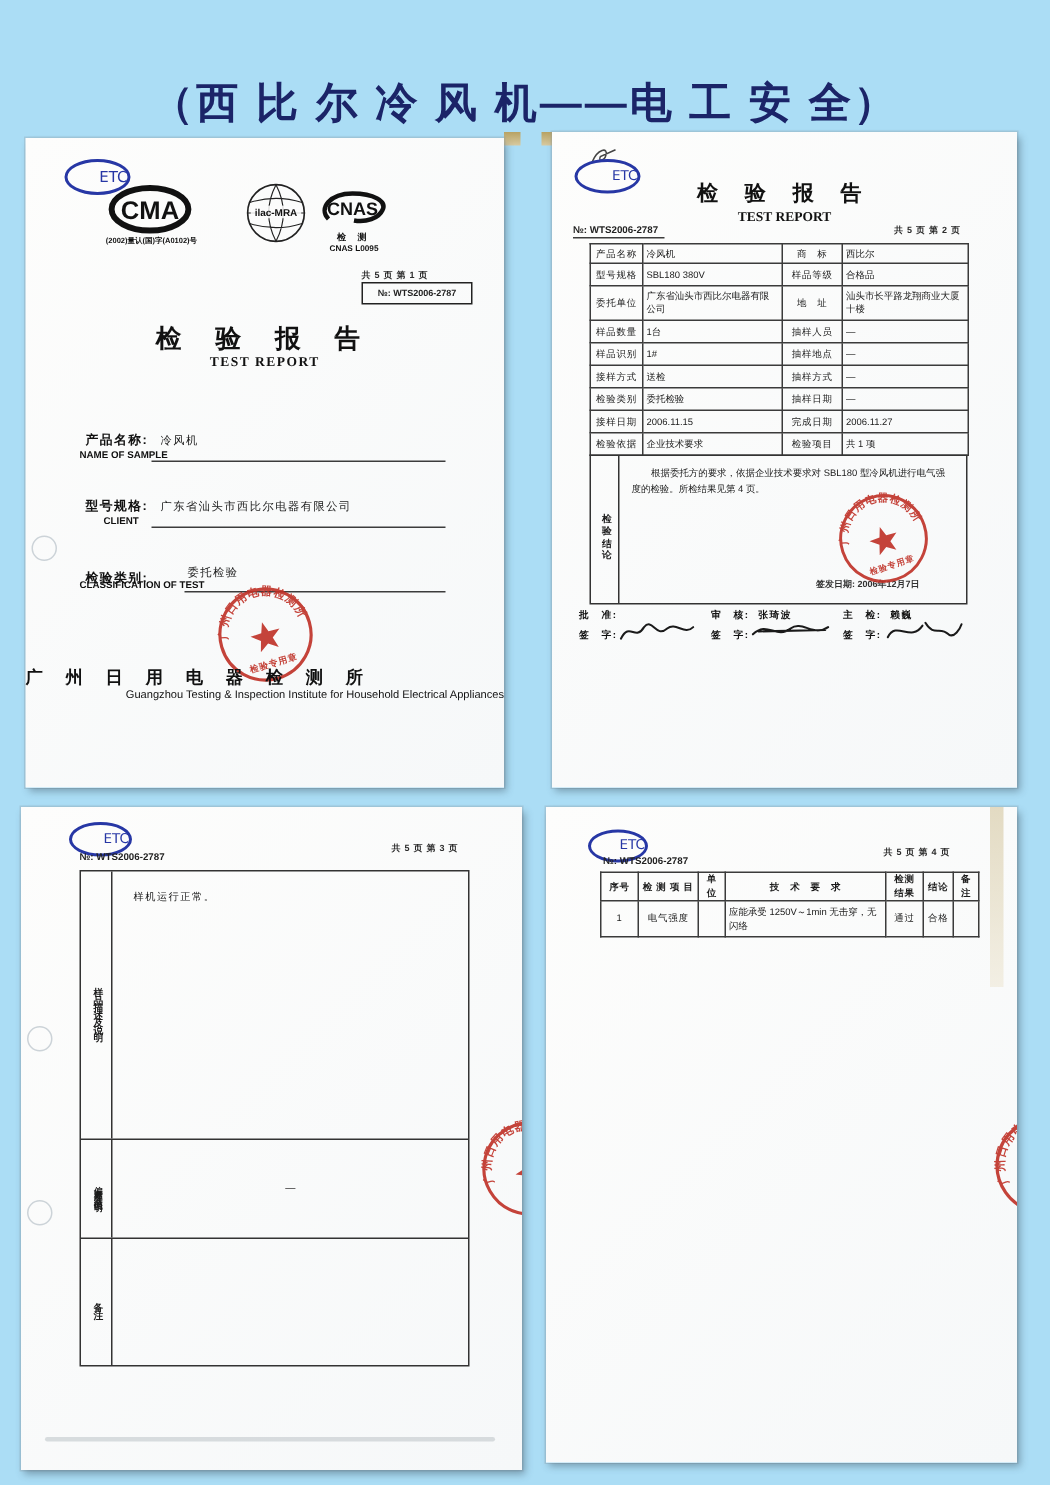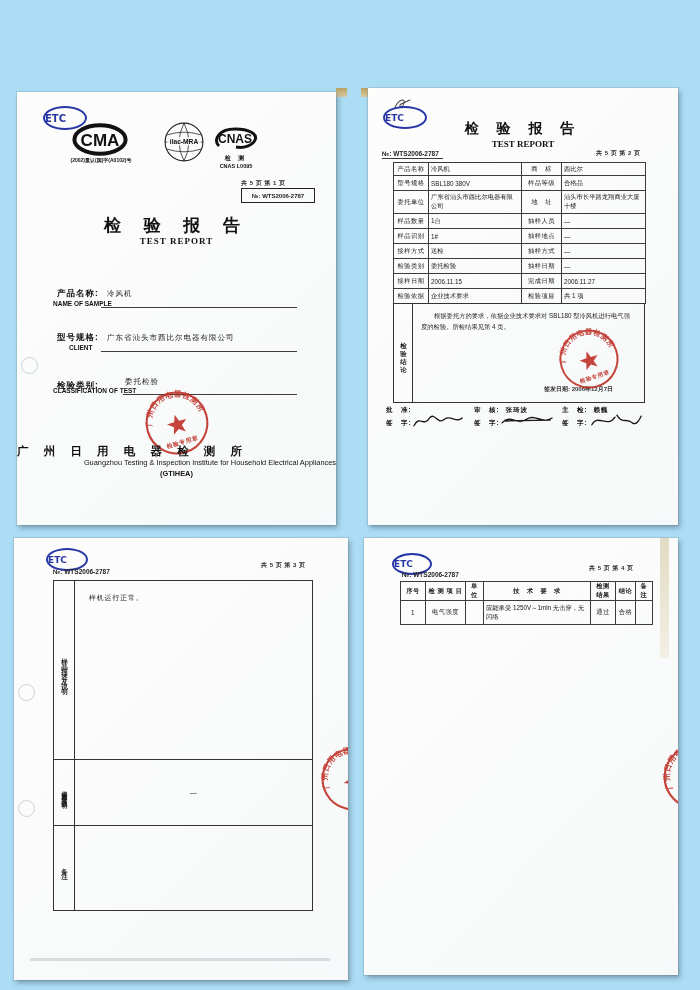--- a/index.html
+++ b/index.html
@@ -30,22 +30,22 @@
   #page4{left:364px;top:538px;width:314px;height:437px;}
 
   .tan{position:absolute;background:linear-gradient(#b7a263,#d8caa0);}
   .tan.t1{left:336px;top:88px;width:11px;height:9px;}
   .tan.t2{left:361px;top:88px;width:7px;height:9px;}
   .edge-strip{position:absolute;left:296px;top:0;width:9px;height:120px;
     background:linear-gradient(#d6c9a4,#efe9d8);opacity:.65;}
 
   
   .etc{position:absolute;border:2px solid var(--blue);border-radius:50%;
-       display:flex;align-items:center;justify-content:flex-start;
-       color:var(--blue);font-weight:700;font-family:"DejaVu Sans",sans-serif;}
+       display:flex;align-items:center;justify-content:flex-end;
+       color:var(--blue);font-weight:400;font-family:"DejaVu Sans",sans-serif;}
 
   
   .stamp{position:absolute;opacity:.9;}
   .stamp-stroke{fill:none;stroke:var(--stamp);stroke-width:3.2;}
   .stamp-fill{fill:var(--stamp);}
   .stamp-text{fill:var(--stamp);font-weight:700;font-family:"Liberation Sans",sans-serif;}
   .ring{font-size:11.5px;letter-spacing:1px;}
   .sub{font-size:9px;letter-spacing:1px;}
 
   
@@ -106,20 +106,21 @@
   .t3-body{flex:1;position:relative;font-size:6.8px;color:#1a1a1a;}
   .t3-c1{padding:12px 0 0 14px;letter-spacing:1px;}
   .t3-c2{display:flex;align-items:center;justify-content:center;}
   .grayband{position:absolute;left:16px;top:420px;width:300px;height:3px;background:#c9ced2;opacity:.7;border-radius:2px;}
 </style>
 </head>
 <body>
 
 <div id="canvas">
 
+  <div class="main-title l2">（西 比 尔 冷 风 机——电 工 安 全）</div>
 
   <div class="tan t1"></div>
   <div class="tan t2"></div>
 
   <section class="page" id="page1">
     <div class="etc" style="left:26px;top:14px;width:40px;height:20px;font-size:10px;">
       <span>ETC</span>
     </div>
 
     <svg class="cma" viewBox="0 0 100 58">
@@ -168,21 +169,20 @@
           <path id="arcA" d="M 14 60 A 38 38 0 1 1 86 60" fill="none"></path>
         </defs>
       <circle cx="50" cy="50" r="46" class="stamp-stroke"></circle>
       <text class="stamp-text ring"><textPath href="#arcA" startOffset="50%" text-anchor="middle">广州日用电器检测所</textPath></text>
       <path class="stamp-fill" d="M50 37 L53.8 47.7 L65.2 48.1 L56.2 55 L59.4 65.9 L50 59.5 L40.6 65.9 L43.8 55 L34.8 48.1 L46.2 47.7 Z"></path>
       <text x="50" y="83" class="stamp-text sub" text-anchor="middle">检验专用章</text>
     </svg>
 
     <div class="inst-cn">广 州 日 用 电 器 检 测 所</div>
     <div class="inst-en">Guangzhou Testing &amp; Inspection Institute for Household Electrical Appliances</div>
-    <div class="inst-ab">(GTIHEA)</div>
 
     <div class="hole" style="left:4px;top:265px;"></div>
   </section>
 
   <section class="page" id="page2">
     <svg class="scrib" viewBox="0 0 24 16">
       <path d="M3 13 C7 3 15 2 13 8 C12 12 7 13 9 9 L20 4" stroke="#444" stroke-width="1.1" fill="none"></path>
     </svg>
     <div class="etc" style="left:15px;top:18px;width:40px;height:19px;font-size:9px;">
       <span>ETC</span>

